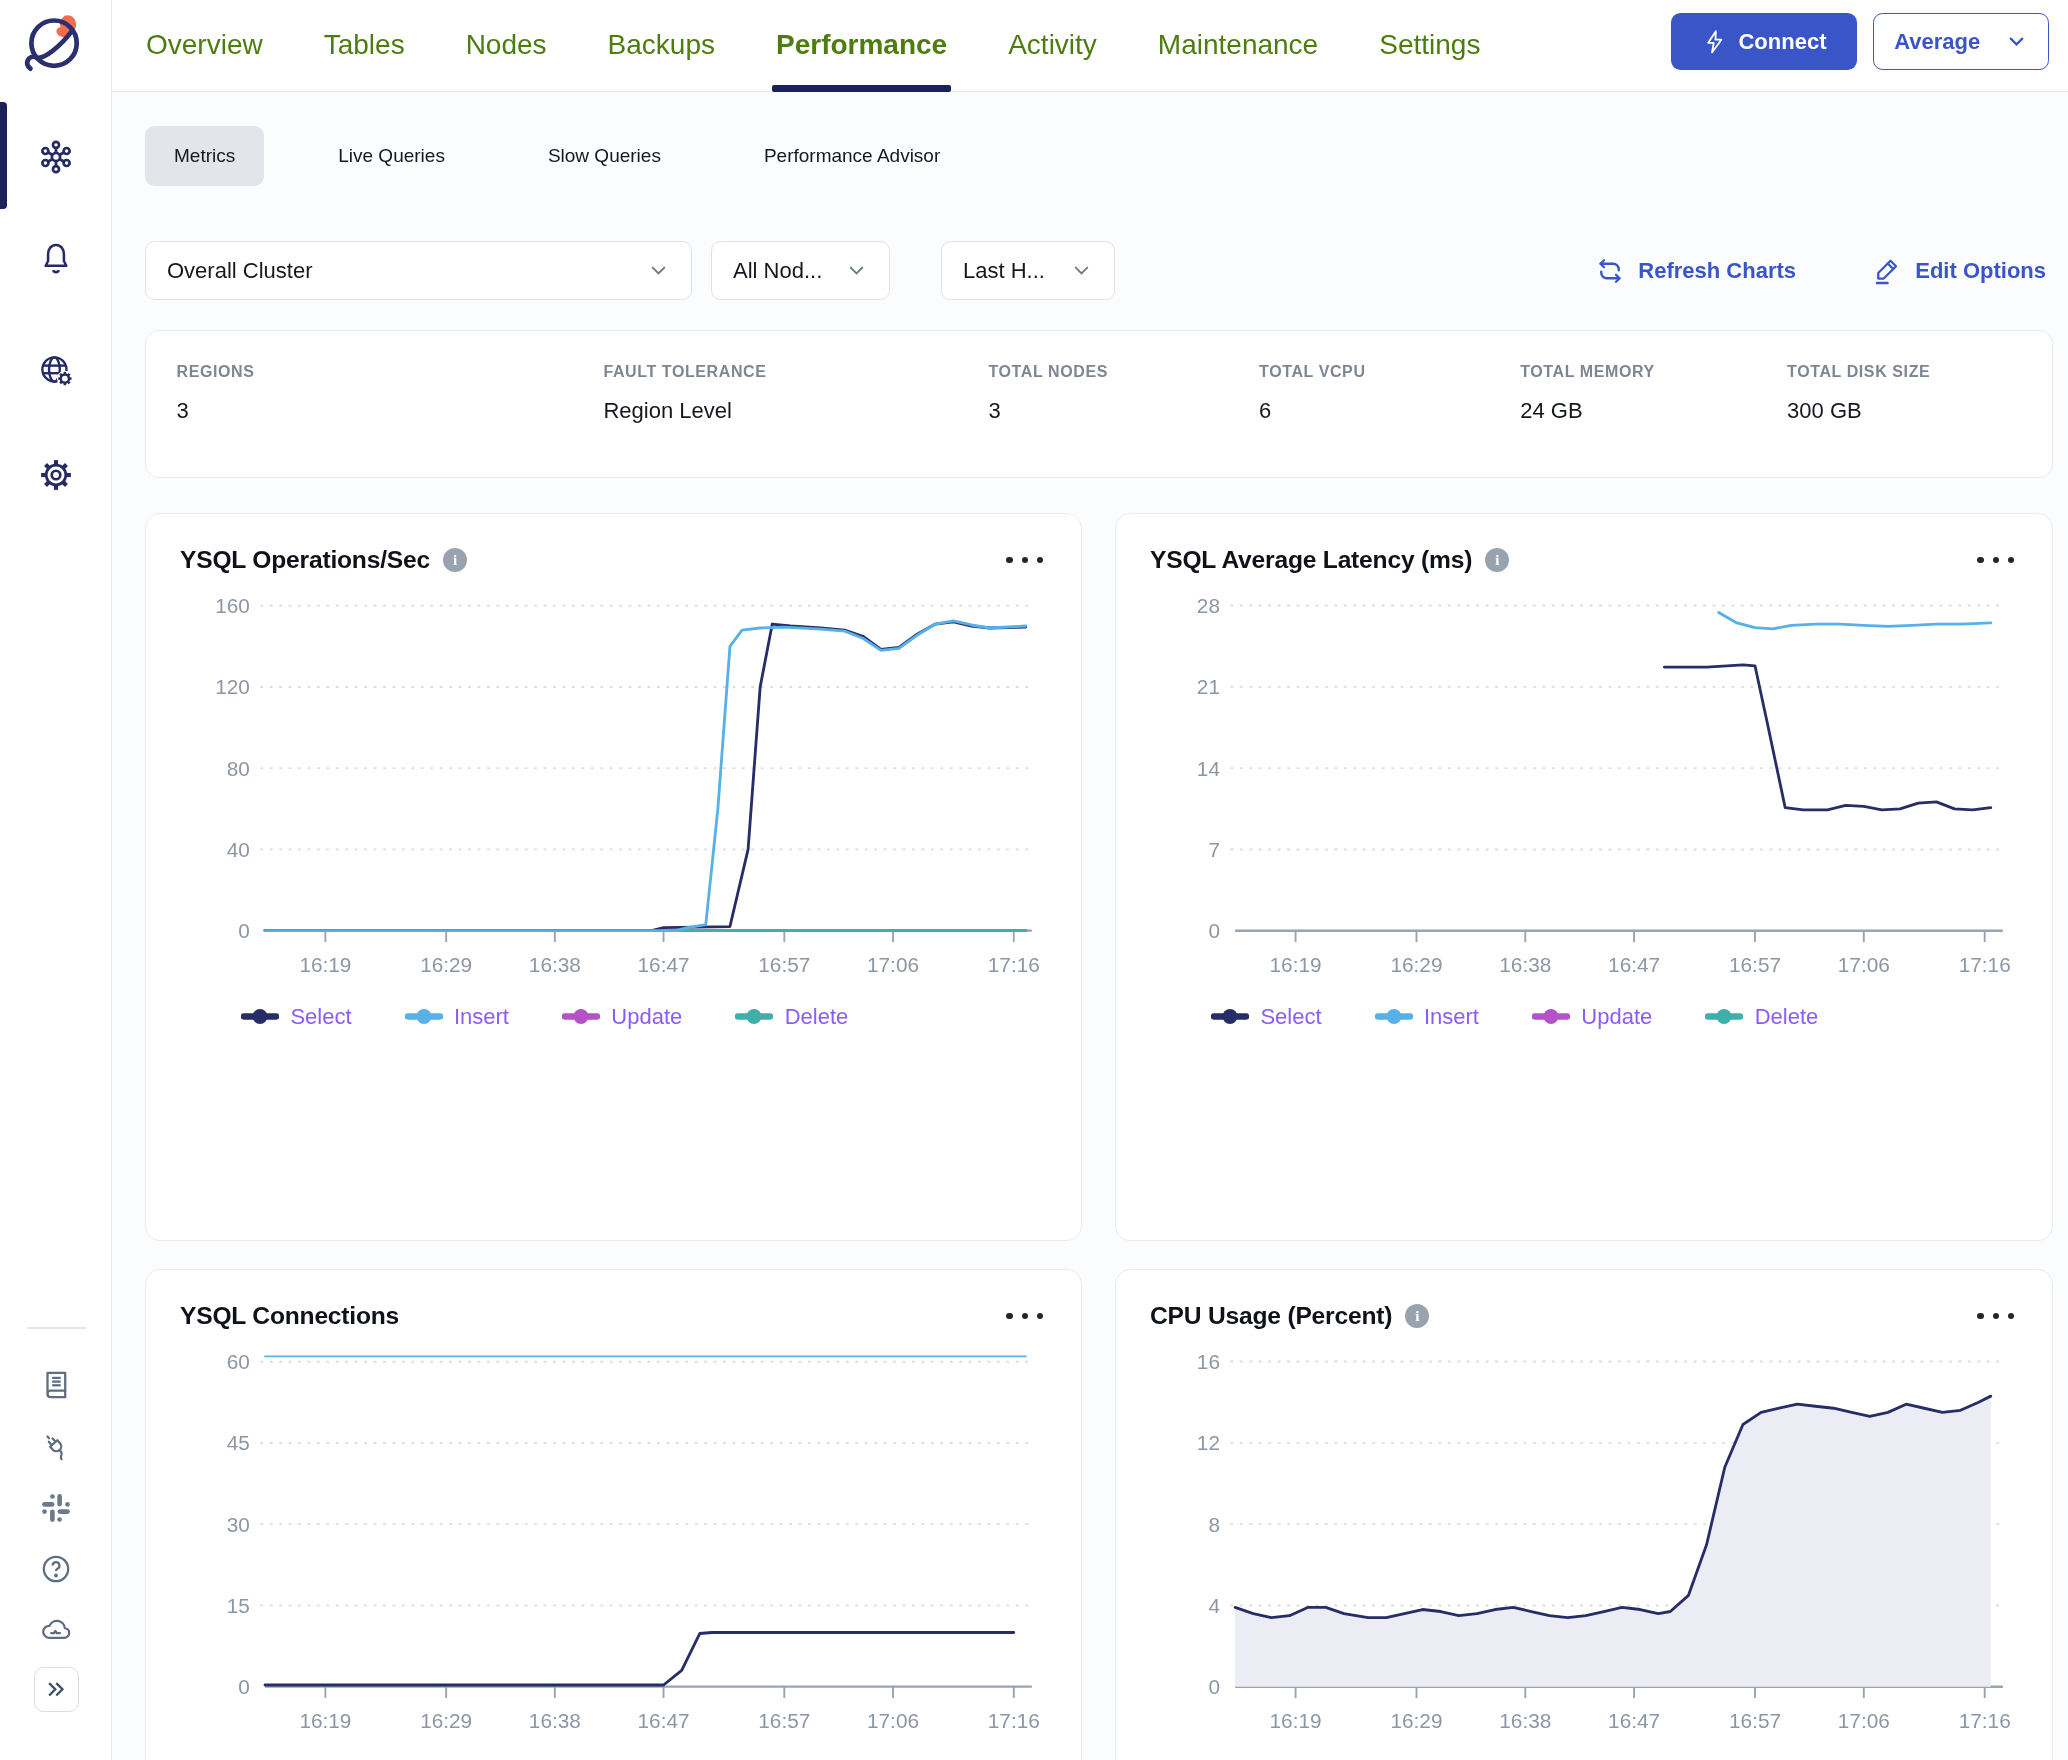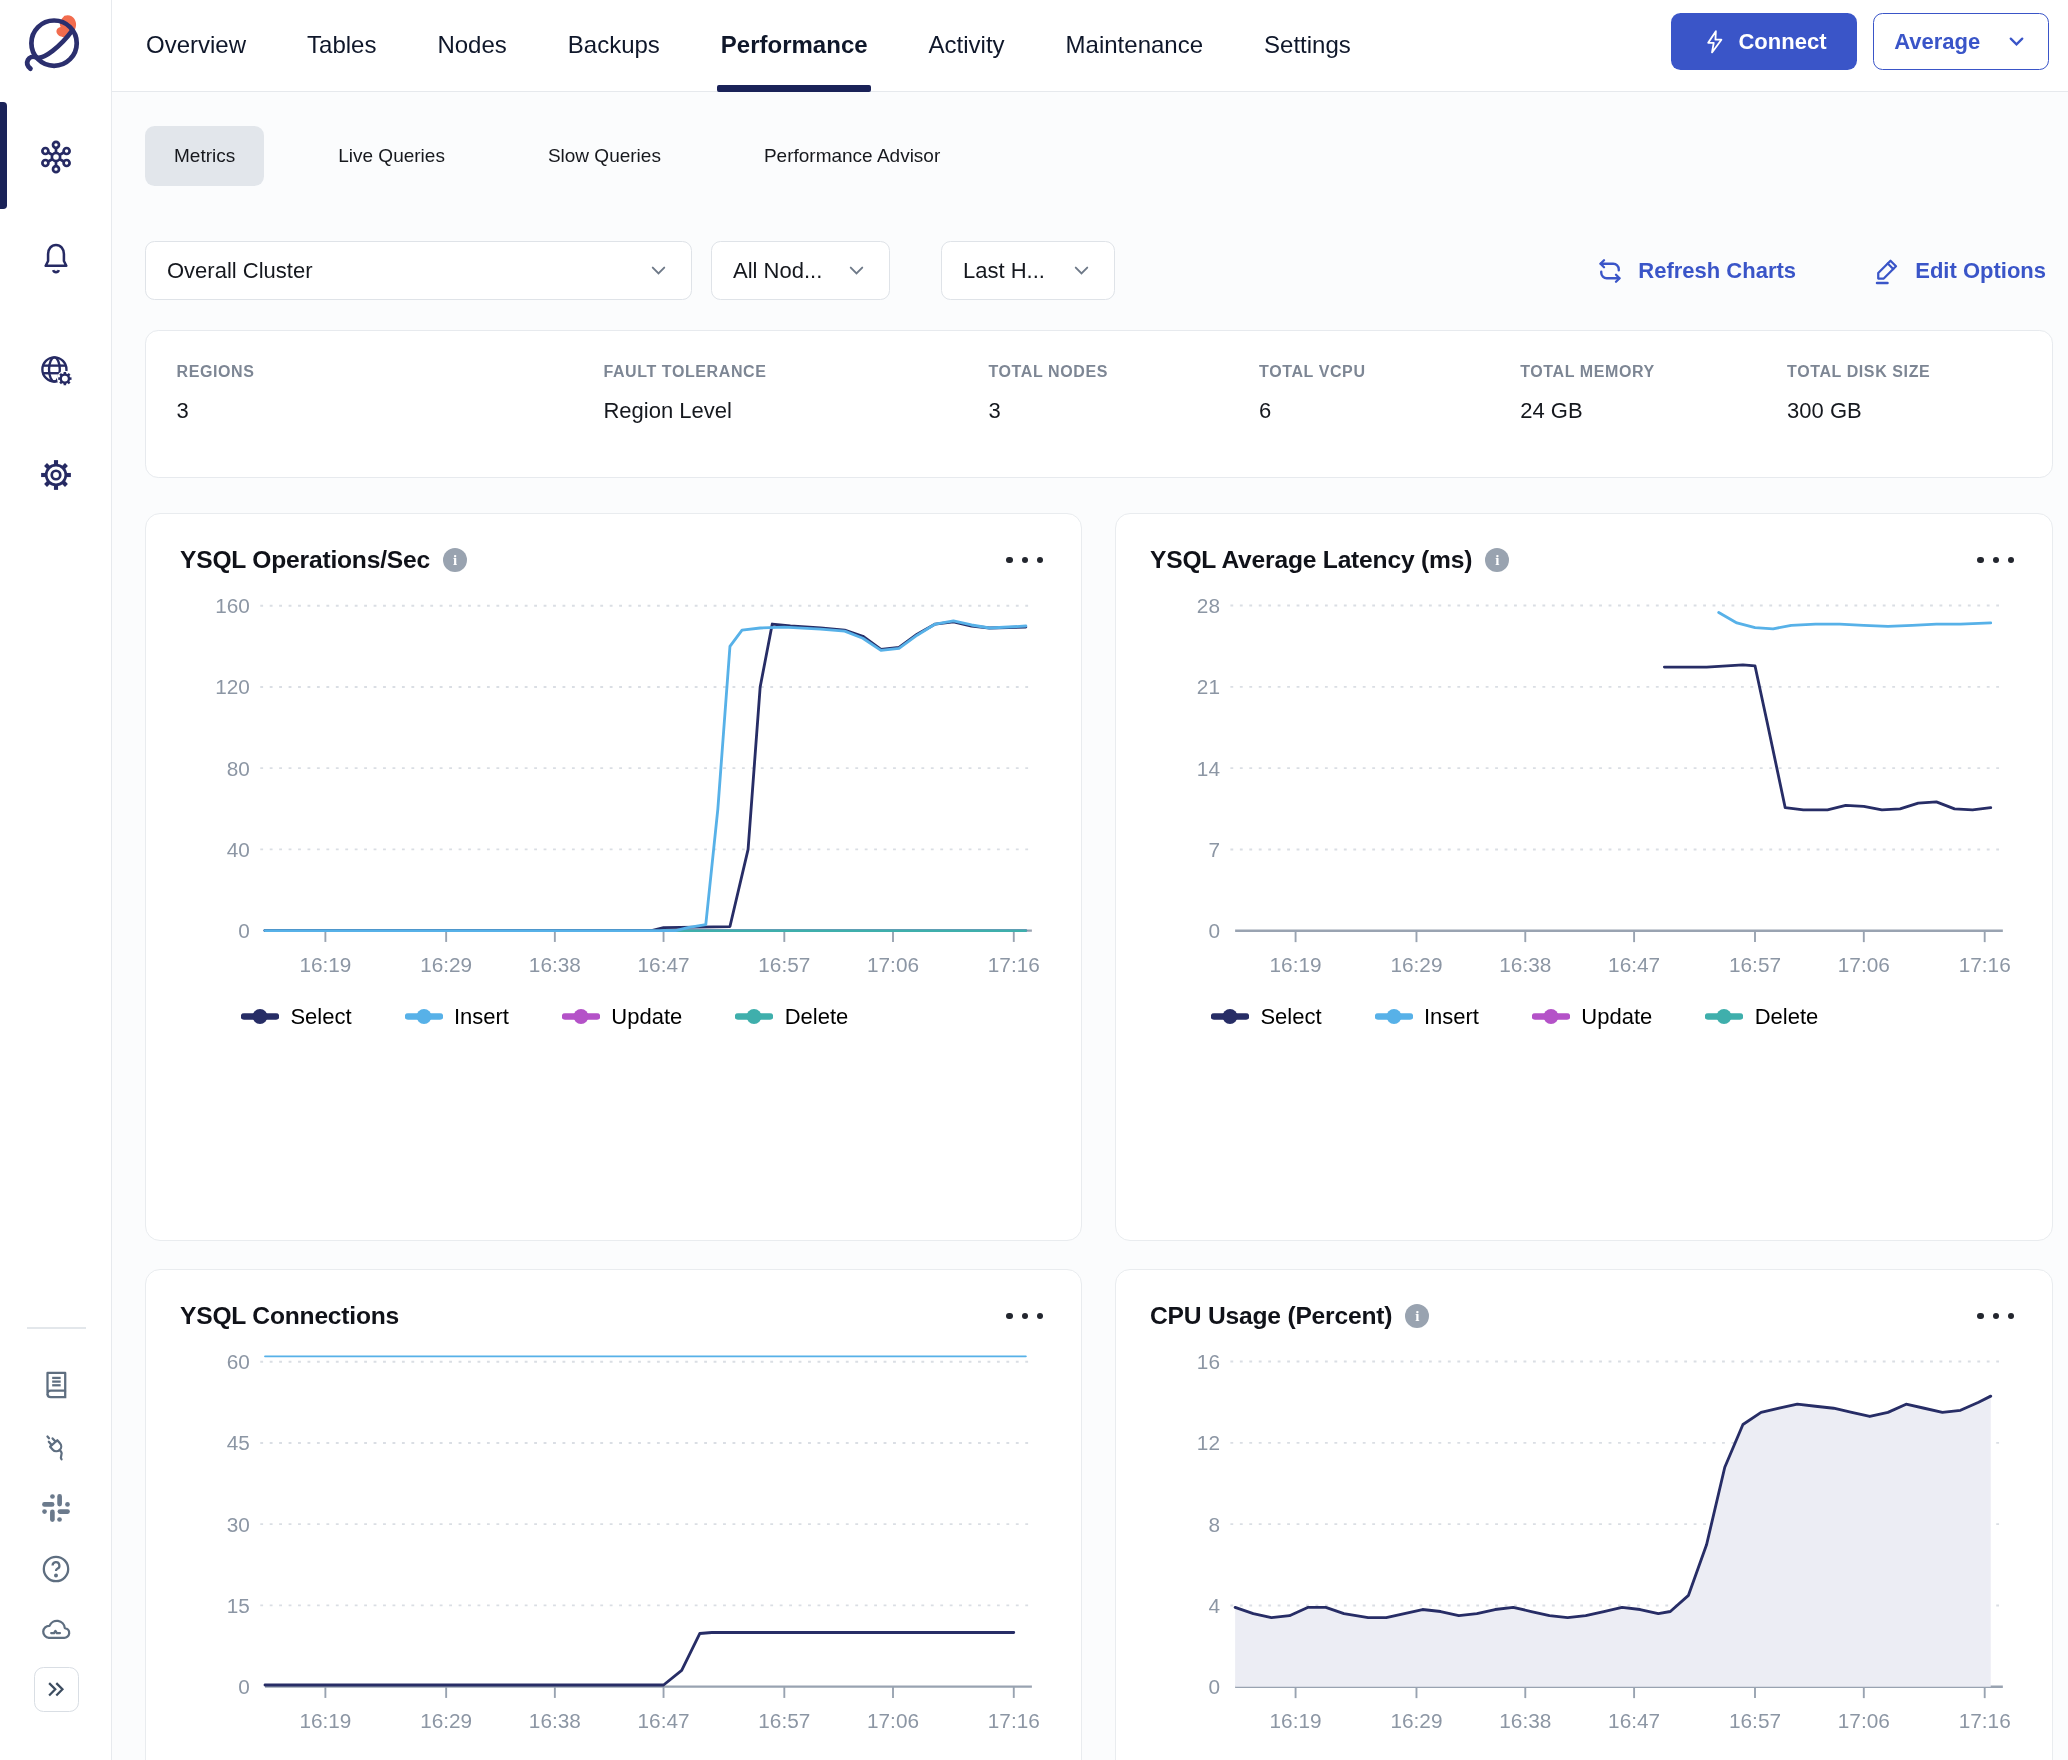--- a/index.html
+++ b/index.html
@@ -16,21 +16,21 @@
     background:#1A2258; border-radius:0 3.8px 3.8px 0; }
   .side-divider { position:absolute; left:26.5px; top:1327px; width:59px; height:1.9px; background:#E3E7EB; }
   .expand-btn { position:absolute; left:34px; top:1667px; width:45px; height:45px;
     border:1.9px solid #D9DEE4; border-radius:9.5px; background:#fff; color:#3D4D60;
     display:flex; align-items:center; justify-content:center; cursor:pointer; }
 
   
   .header { position:absolute; left:112px; top:0; right:0; height:92px; background:#fff;
     border-bottom:1.9px solid #E6E9ED; }
   .tab-bar { display:flex; align-items:stretch; height:90px; padding-left:34px; gap:61px; }
-  .tab { display:flex; align-items:center; font-size:24px; font-weight:500; color:#0f172a;
+  .tab { display:flex; align-items:center; font-size:28px; font-weight:500; color:#4d7c0f;
     position:relative; cursor:pointer; white-space:nowrap; }
   .tab.active { font-weight:600; }
   .tab.active::after { content:""; position:absolute; left:-3.8px; right:-3.8px; bottom:-1.9px;
     height:6.6px; background:#1A2258; border-radius:1.9px; }
   .btn { position:absolute; top:13.2px; height:57px; border-radius:9.5px; display:flex;
     align-items:center; justify-content:center; gap:11.4px; font-size:22px; font-weight:700; cursor:pointer; }
   .btn-connect { right:211px; width:186px; background:#3A55C8; color:#fff; border:none; }
   .btn-actions { right:19px; width:176px; background:#fff; color:#3A55C8; border:1.9px solid #3A55C8; }
 
   
@@ -66,21 +66,21 @@
   .chart-head { display:flex; align-items:center; padding:32px 34px 0 34px; }
   .chart-title { font-size:24.6px; font-weight:700; color:#101219; letter-spacing:-0.2px; }
   .info-icon { width:24px; height:24px; border-radius:50%; background:#99A3B0; color:#fff;
     font-size:15px; font-weight:700; display:inline-flex; align-items:center; justify-content:center;
     margin-left:13.2px; font-family:"Liberation Serif", serif; cursor:pointer; }
   .dots { margin-left:auto; display:flex; gap:8.5px; padding:7.6px 3.8px; cursor:pointer; }
   .dots i { width:6.6px; height:6.6px; border-radius:50%; background:#23262E; }
   .plot { display:block; width:100%; height:407px; margin-top:1.9px; }
   .axlbl { font-size:22px; fill:#8C96A4; font-family:"Liberation Sans", sans-serif; }
   .legend { display:flex; align-items:center; gap:53px; margin:21px 0 0 95px; }
-  .lg-item { display:inline-flex; align-items:center; gap:11.4px; font-size:22px; color:#000000; cursor:pointer; }
+  .lg-item { display:inline-flex; align-items:center; gap:11.4px; font-size:22px; color:#8b5cf6; cursor:pointer; }
 </style>
 </head>
 <body>
 
 <div class="sidebar">
   <svg class="logo" viewBox="0 0 72 76">
     <path d="M46 6 C42 10 40 14 42 18 C37 19 36 24 40 27 C46 31 56 27 58 18 C60 11 54 3 46 6 Z" fill="#F26C4E"></path>
     <circle cx="35" cy="35" r="24" fill="none" stroke="#2B2F6E" stroke-width="5"></circle>
     <path d="M10 62 C3 56 8 47 16 50 C24 53 42 38 54 22" fill="none" stroke="#2B2F6E" stroke-width="5" stroke-linecap="round"></path>
   </svg>

